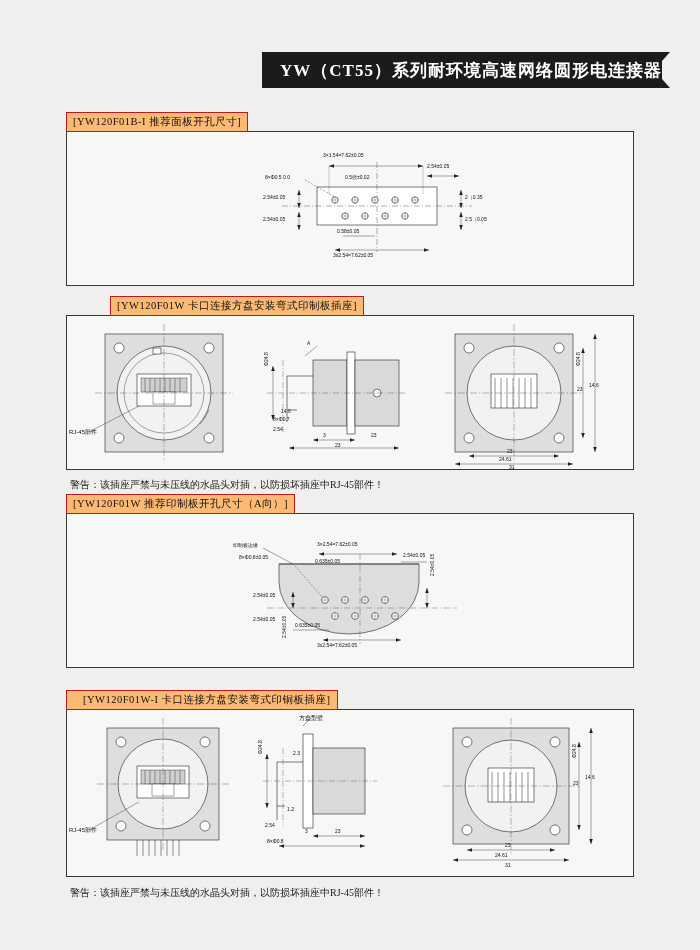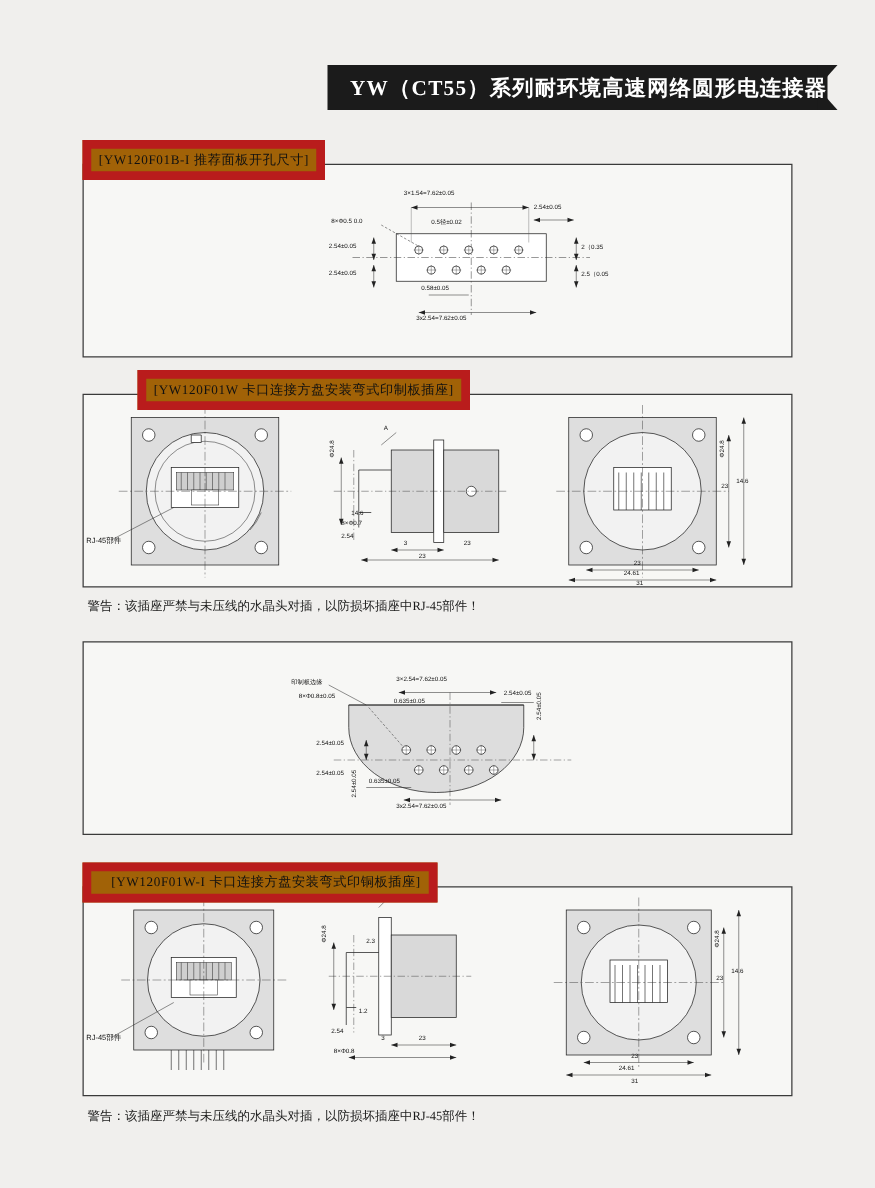--- a/index.html
+++ b/index.html
@@ -30,22 +30,22 @@
     border-right:16px solid transparent;
   }
   .header .title{
     position:absolute;left:18px;top:7px;
     color:#fff;font-size:17px;font-weight:bold;letter-spacing:1px;
     font-family:"Liberation Serif", serif;
     white-space:nowrap;
   }
   .sec-label{
     position:absolute;
-    border:7px solid #b91c1c;
-    background:#a16207;
+    border:1px solid #b91c1c;
+    background:#fdba74;
     font-size:10.5px;
     padding:2px 6px 2px 6px;
     letter-spacing:0.5px;
     white-space:nowrap;
     z-index:3;
   }
   .frame{
     position:absolute;
     border:1px solid #3a3a3a;
     background:#f7f7f5;
@@ -271,20 +271,21 @@
     <div class="dw tiny" style="left:240px;top:24px;">A</div>
     <div class="dw tiny" style="left:508px;top:50px;transform:rotate(-90deg);transform-origin:left top;">Φ24.8</div>
     <div class="dw tiny" style="left:510px;top:70px;">23</div>
     <div class="dw tiny" style="left:522px;top:66px;">14.6</div>
     <div class="dw tiny" style="left:440px;top:132px;">23</div>
     <div class="dw tiny" style="left:432px;top:140px;">24.61</div>
     <div class="dw tiny" style="left:442px;top:148px;">31</div>
   </div>
   <div class="warn" style="left:70px;top:478px;">警告：该插座严禁与未压线的水晶头对插，以防损坏插座中RJ-45部件！</div>
 
+  <div class="sec-label" style="left:66px;top:494px;">[YW120F01W 推荐印制板开孔尺寸（A向）]</div>
   <div class="frame" style="left:66px;top:513px;width:568px;height:155px;">
     <div class="dw" style="left:0;top:0;">
       <svg width="566" height="153" viewBox="0 0 566 153">
         <g stroke="#222" fill="none" stroke-width="0.6">
 
           <path d="M212 50 h140 v18 a70 52 0 0 1 -140 0 z" fill="#dddddd" stroke="#222"></path>
           <path d="M212 50 h140" stroke="#222"></path>
 
           <g fill="#ffffff">
             <circle cx="258" cy="86" r="3.4"></circle>

